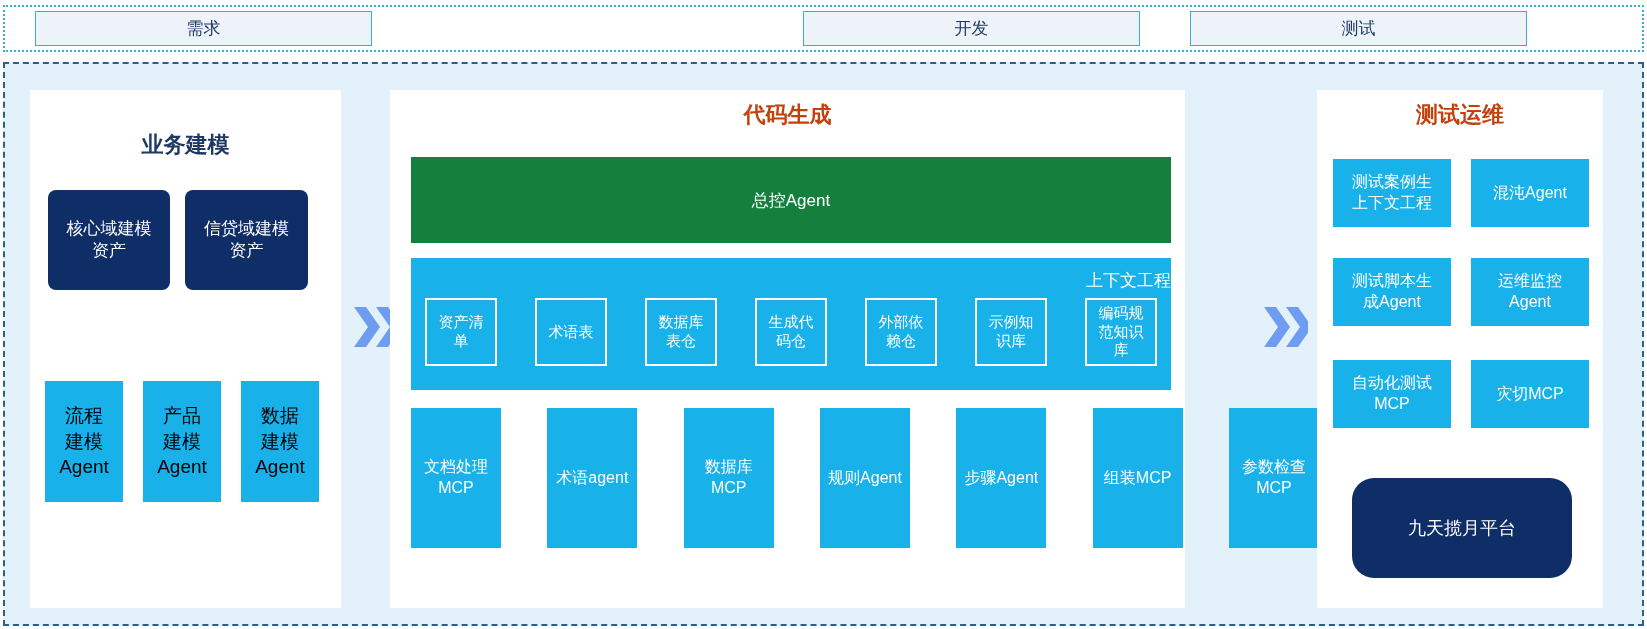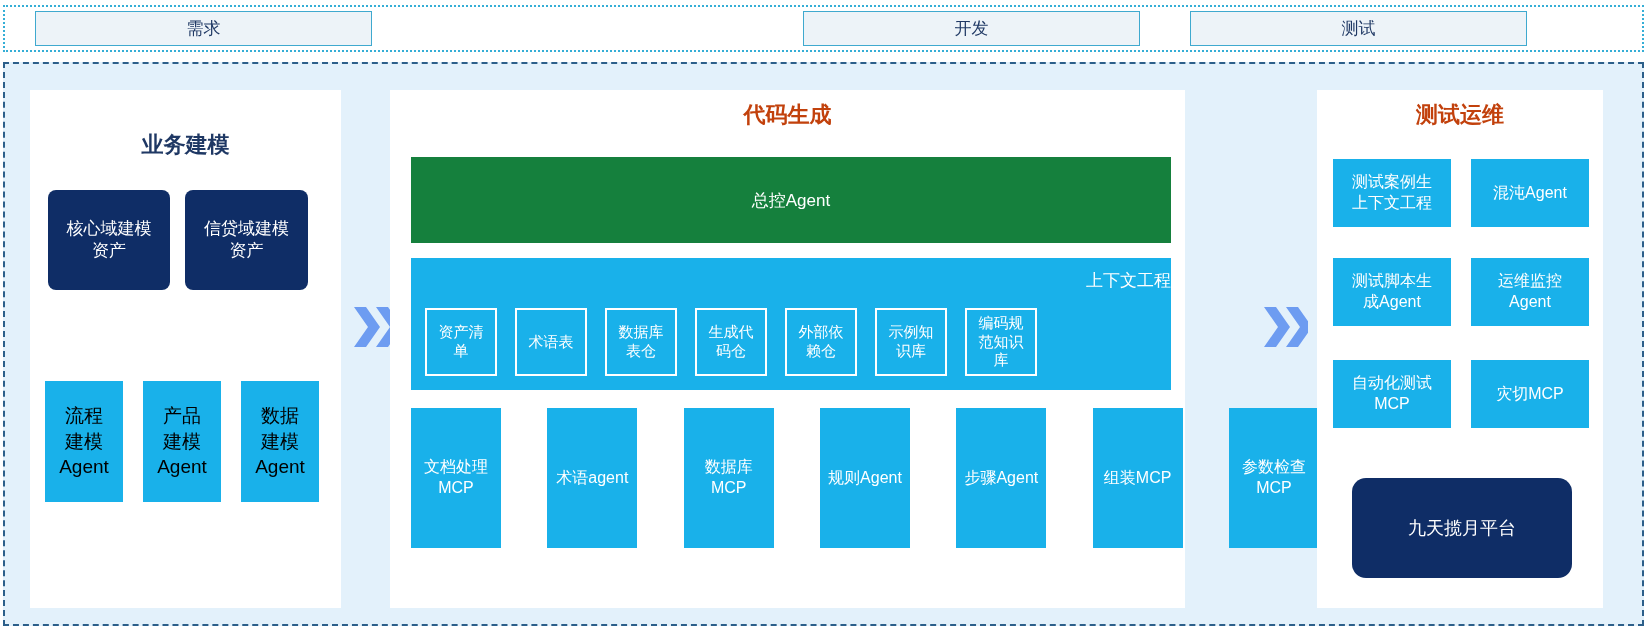--- a/index.html
+++ b/index.html
@@ -55,21 +55,21 @@
   .master {
     position: absolute; left: 21px; top: 67px; width: 760px; height: 86px;
     background: #15803d; color: #ffffff; font-size: 17px;
   }
   .context {
     position: absolute; left: 21px; top: 168px; width: 760px; height: 132px;
     background: #19b1ea; color: #ffffff;
   }
   .context-title { padding-top: 11px; text-align: right; font-size: 17px; }
   .ctx-row {
-    position: absolute; left: 14px; top: 50px; width: 612px; height: 68px;
+    position: absolute; left: 14px; top: 40px; width: 732px; height: 68px;
     display: flex; justify-content: space-between;
   }
   .ctx-box {
     width: 72px; height: 68px; border: 2px solid #ffffff;
     color: #ffffff; font-size: 15px; line-height: 1.25;
   }
   .tool-row {
     position: absolute; left: 21px; top: 318px; width: 908px; height: 140px;
     display: flex; justify-content: space-between;
   }
@@ -78,21 +78,21 @@
     background: #19b1ea; color: #ffffff; font-size: 16px; line-height: 1.3;
   }
 
   
   .grid-box {
     position: absolute; width: 118px; height: 68px;
     background: #19b1ea; color: #ffffff; font-size: 16px; line-height: 1.3;
   }
   .platform {
     position: absolute; left: 35px; top: 388px; width: 220px; height: 100px;
-    background: #0f2d66; border-radius: 14px;
+    background: #0f2d66; border-radius: 22px;
     color: #ffffff; font-size: 18px;
   }
 
   
   .chevron { position: absolute; top: 243px; width: 46px; height: 40px; }
   .chv-1 { left: 347px; }
   .chv-2 { left: 1257px; }
 </style>
 </head>
 <body>

